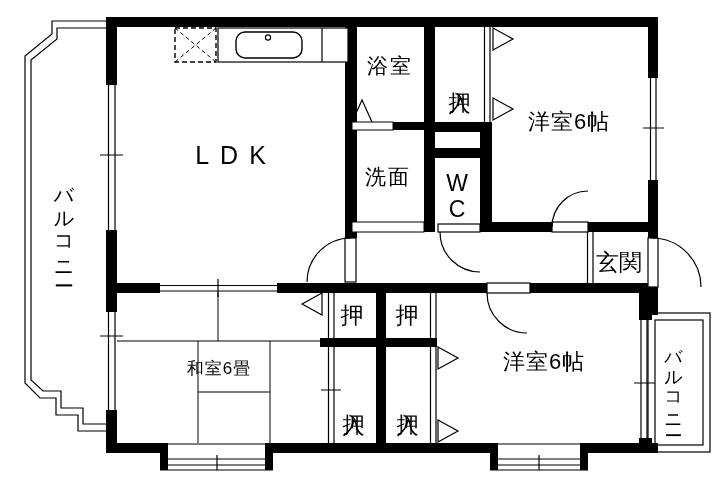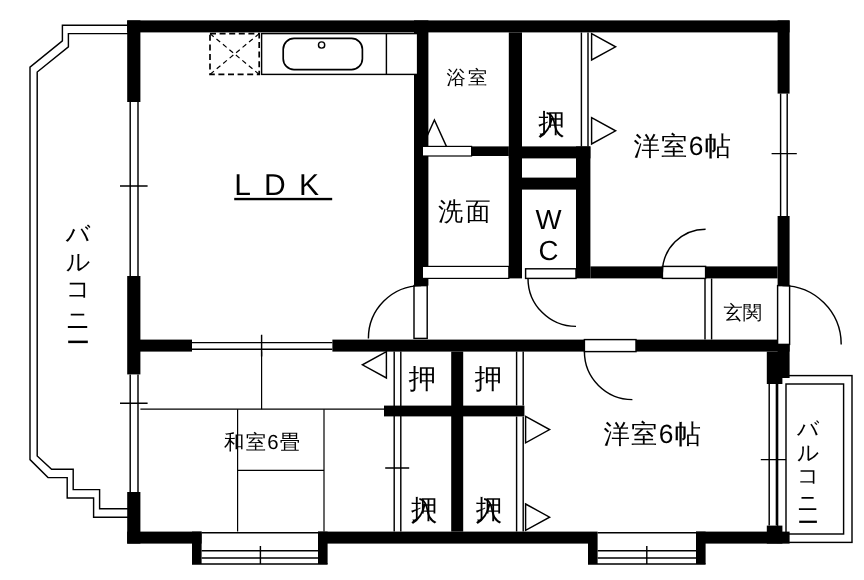--- a/index.html
+++ b/index.html
@@ -125,33 +125,33 @@
       <path d="M 117,341 H 328"></path>
       <path d="M 218,293 V 341"></path>
       <path d="M 198,341 V 443"></path>
       <path d="M 270,341 V 443"></path>
       <path d="M 198,392 H 270"></path>
     </g>
   </svg>
 
   <div class="lbl v" style="left:64px;  top:225px; font-size:20px; letter-spacing:3px;">バルコニー</div>
 
-  <div class="lbl" style="left:236px; top:155px; font-size:25px; letter-spacing:11px;text-decoration:underline;">LDK</div>
+  <div class="lbl" style="left:236px; top:155px; font-size:25px; letter-spacing:11px;">LDK</div>
 
-  <div class="lbl" style="left:390px; top:66px;  font-size:16px; letter-spacing:2px;">浴室</div>
+  <div class="lbl" style="left:390px; top:66px;  font-size:21px; letter-spacing:2px;">浴室</div>
 
   <div class="lbl v" style="left:460px; top:74px;  font-size:22px;">押入</div>
 
   <div class="lbl" style="left:569px; top:122px; font-size:22px; letter-spacing:1px;">洋室6帖</div>
 
   <div class="lbl" style="left:388px; top:177px; font-size:21px; letter-spacing:2px;">洗面</div>
 
   <div class="lbl vu" style="left:457px; top:196px; font-size:23px;">WC</div>
 
-  <div class="lbl" style="left:619px; top:262px; font-size:16px;">玄関</div>
+  <div class="lbl" style="left:619px; top:262px; font-size:23px;">玄関</div>
 
   <div class="lbl" style="left:219px; top:369px; font-size:17px; letter-spacing:1px;">和室6畳</div>
 
   <div class="lbl" style="left:352px; top:315px; font-size:23px;">押</div>
 
   <div class="lbl" style="left:407px; top:315px; font-size:23px;">押</div>
 
   <div class="lbl v" style="left:354px; top:396px; font-size:22px;">押入</div>
 
   <div class="lbl v" style="left:408px; top:396px; font-size:22px;">押入</div>

